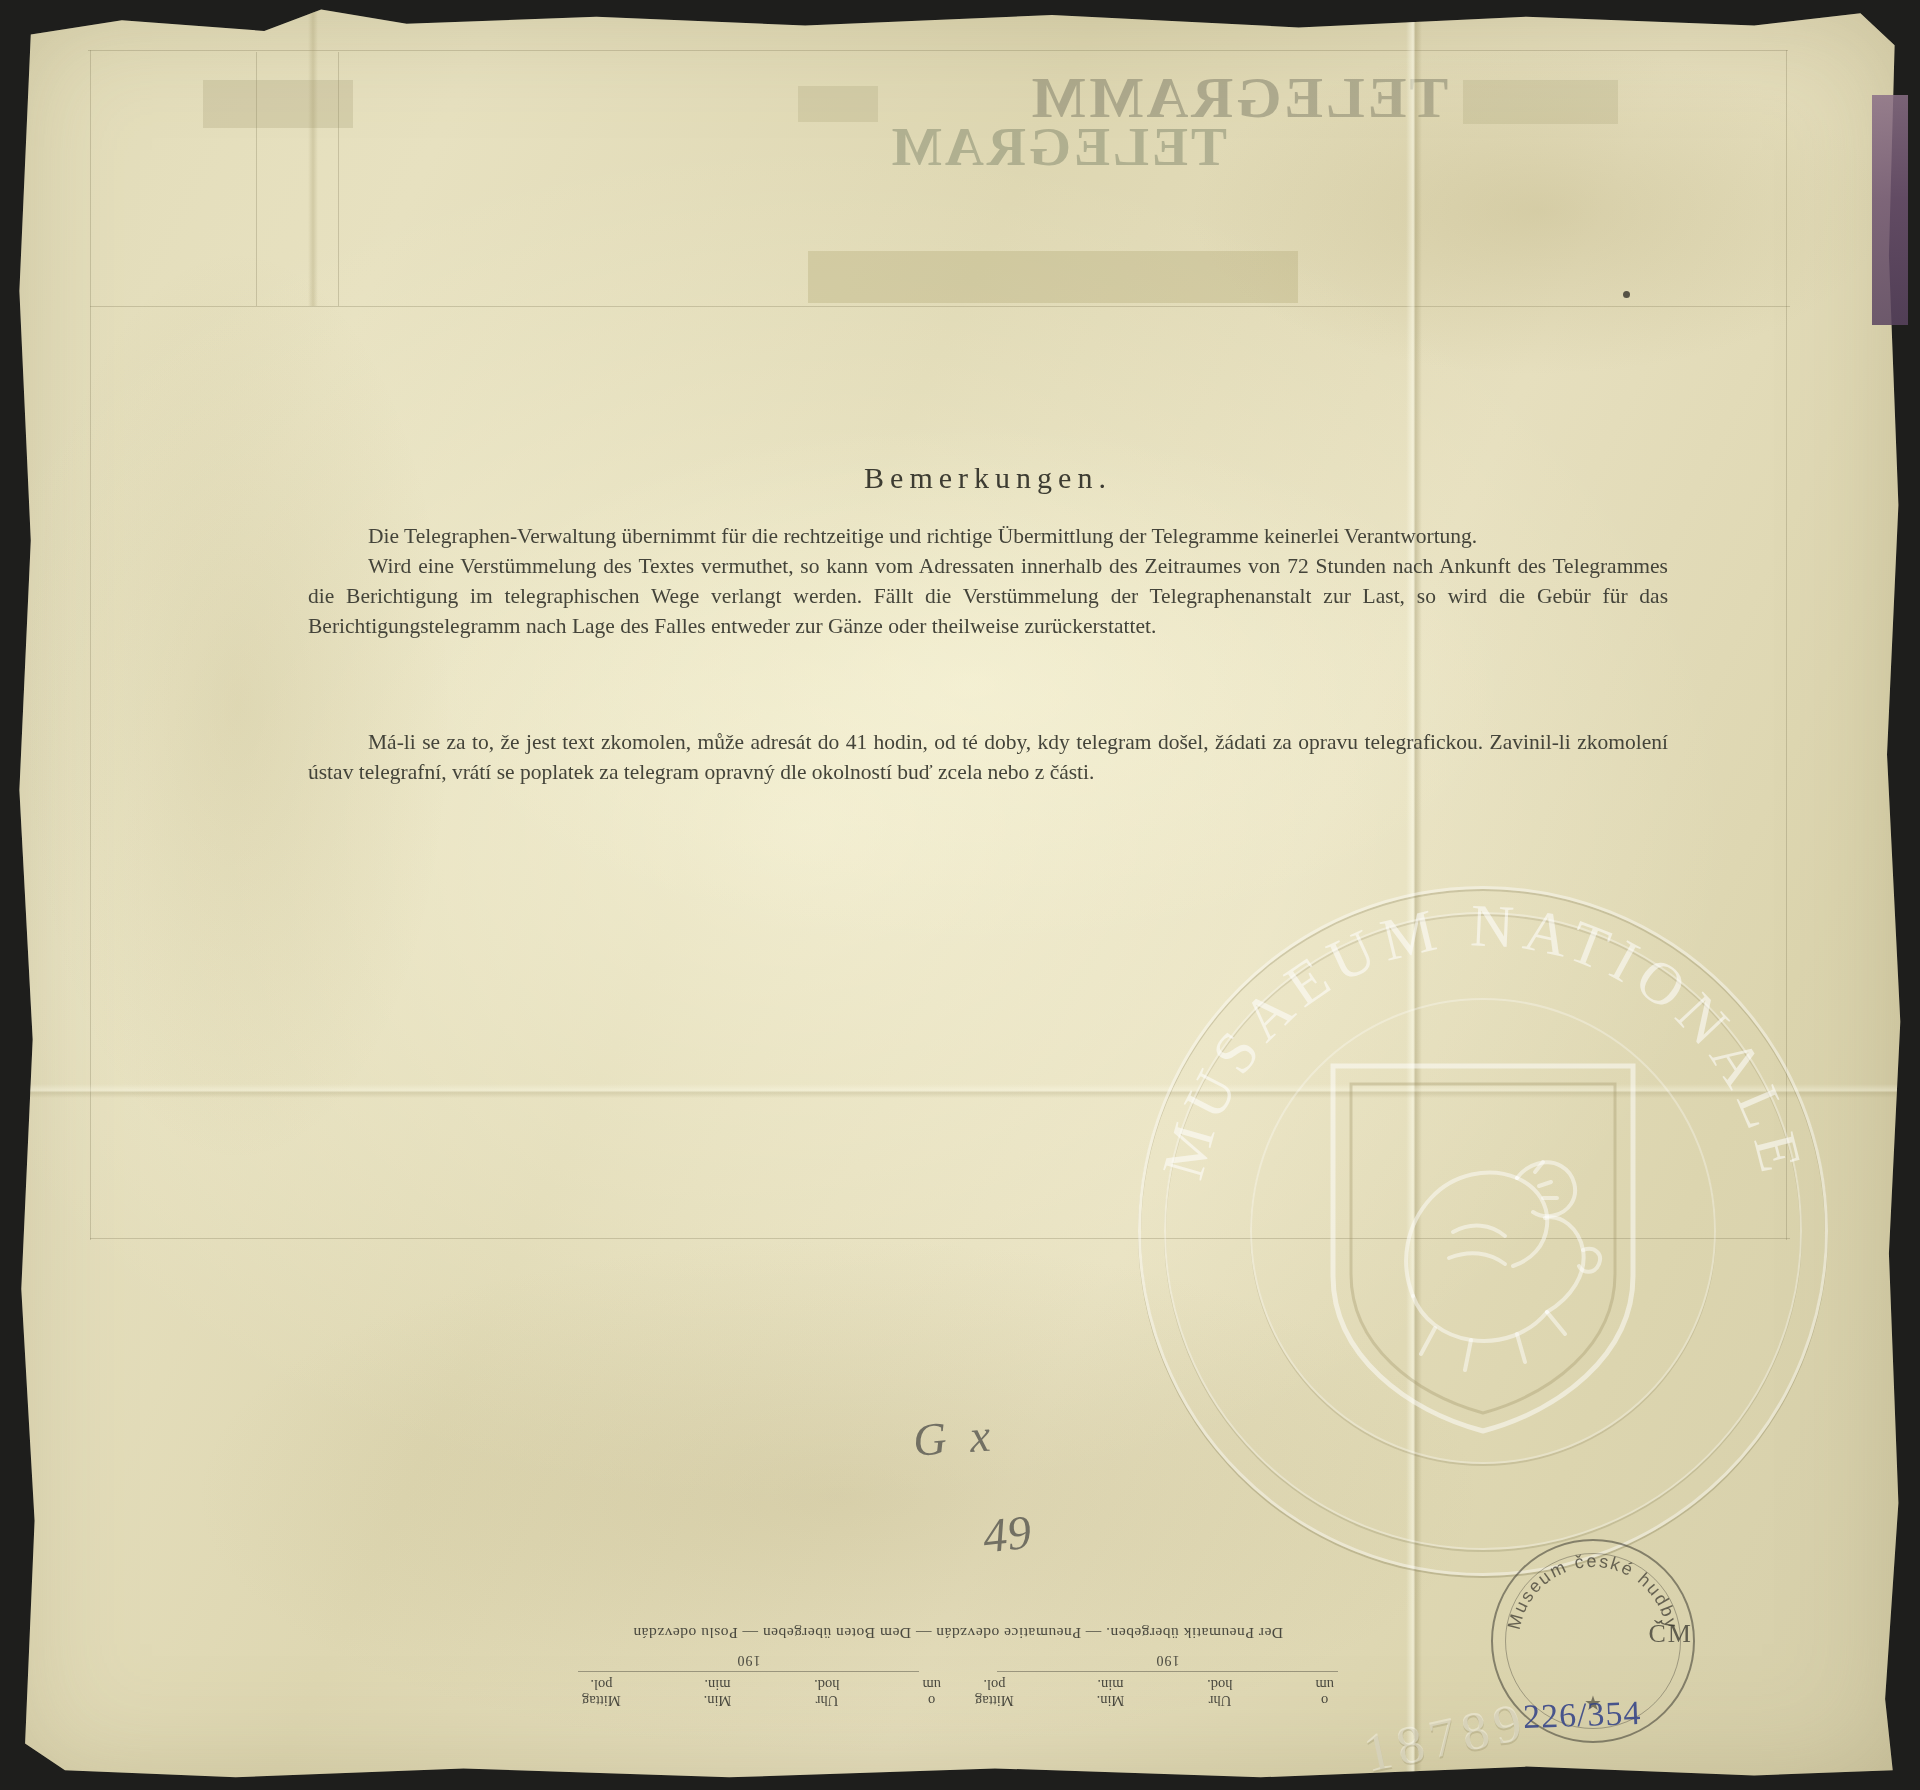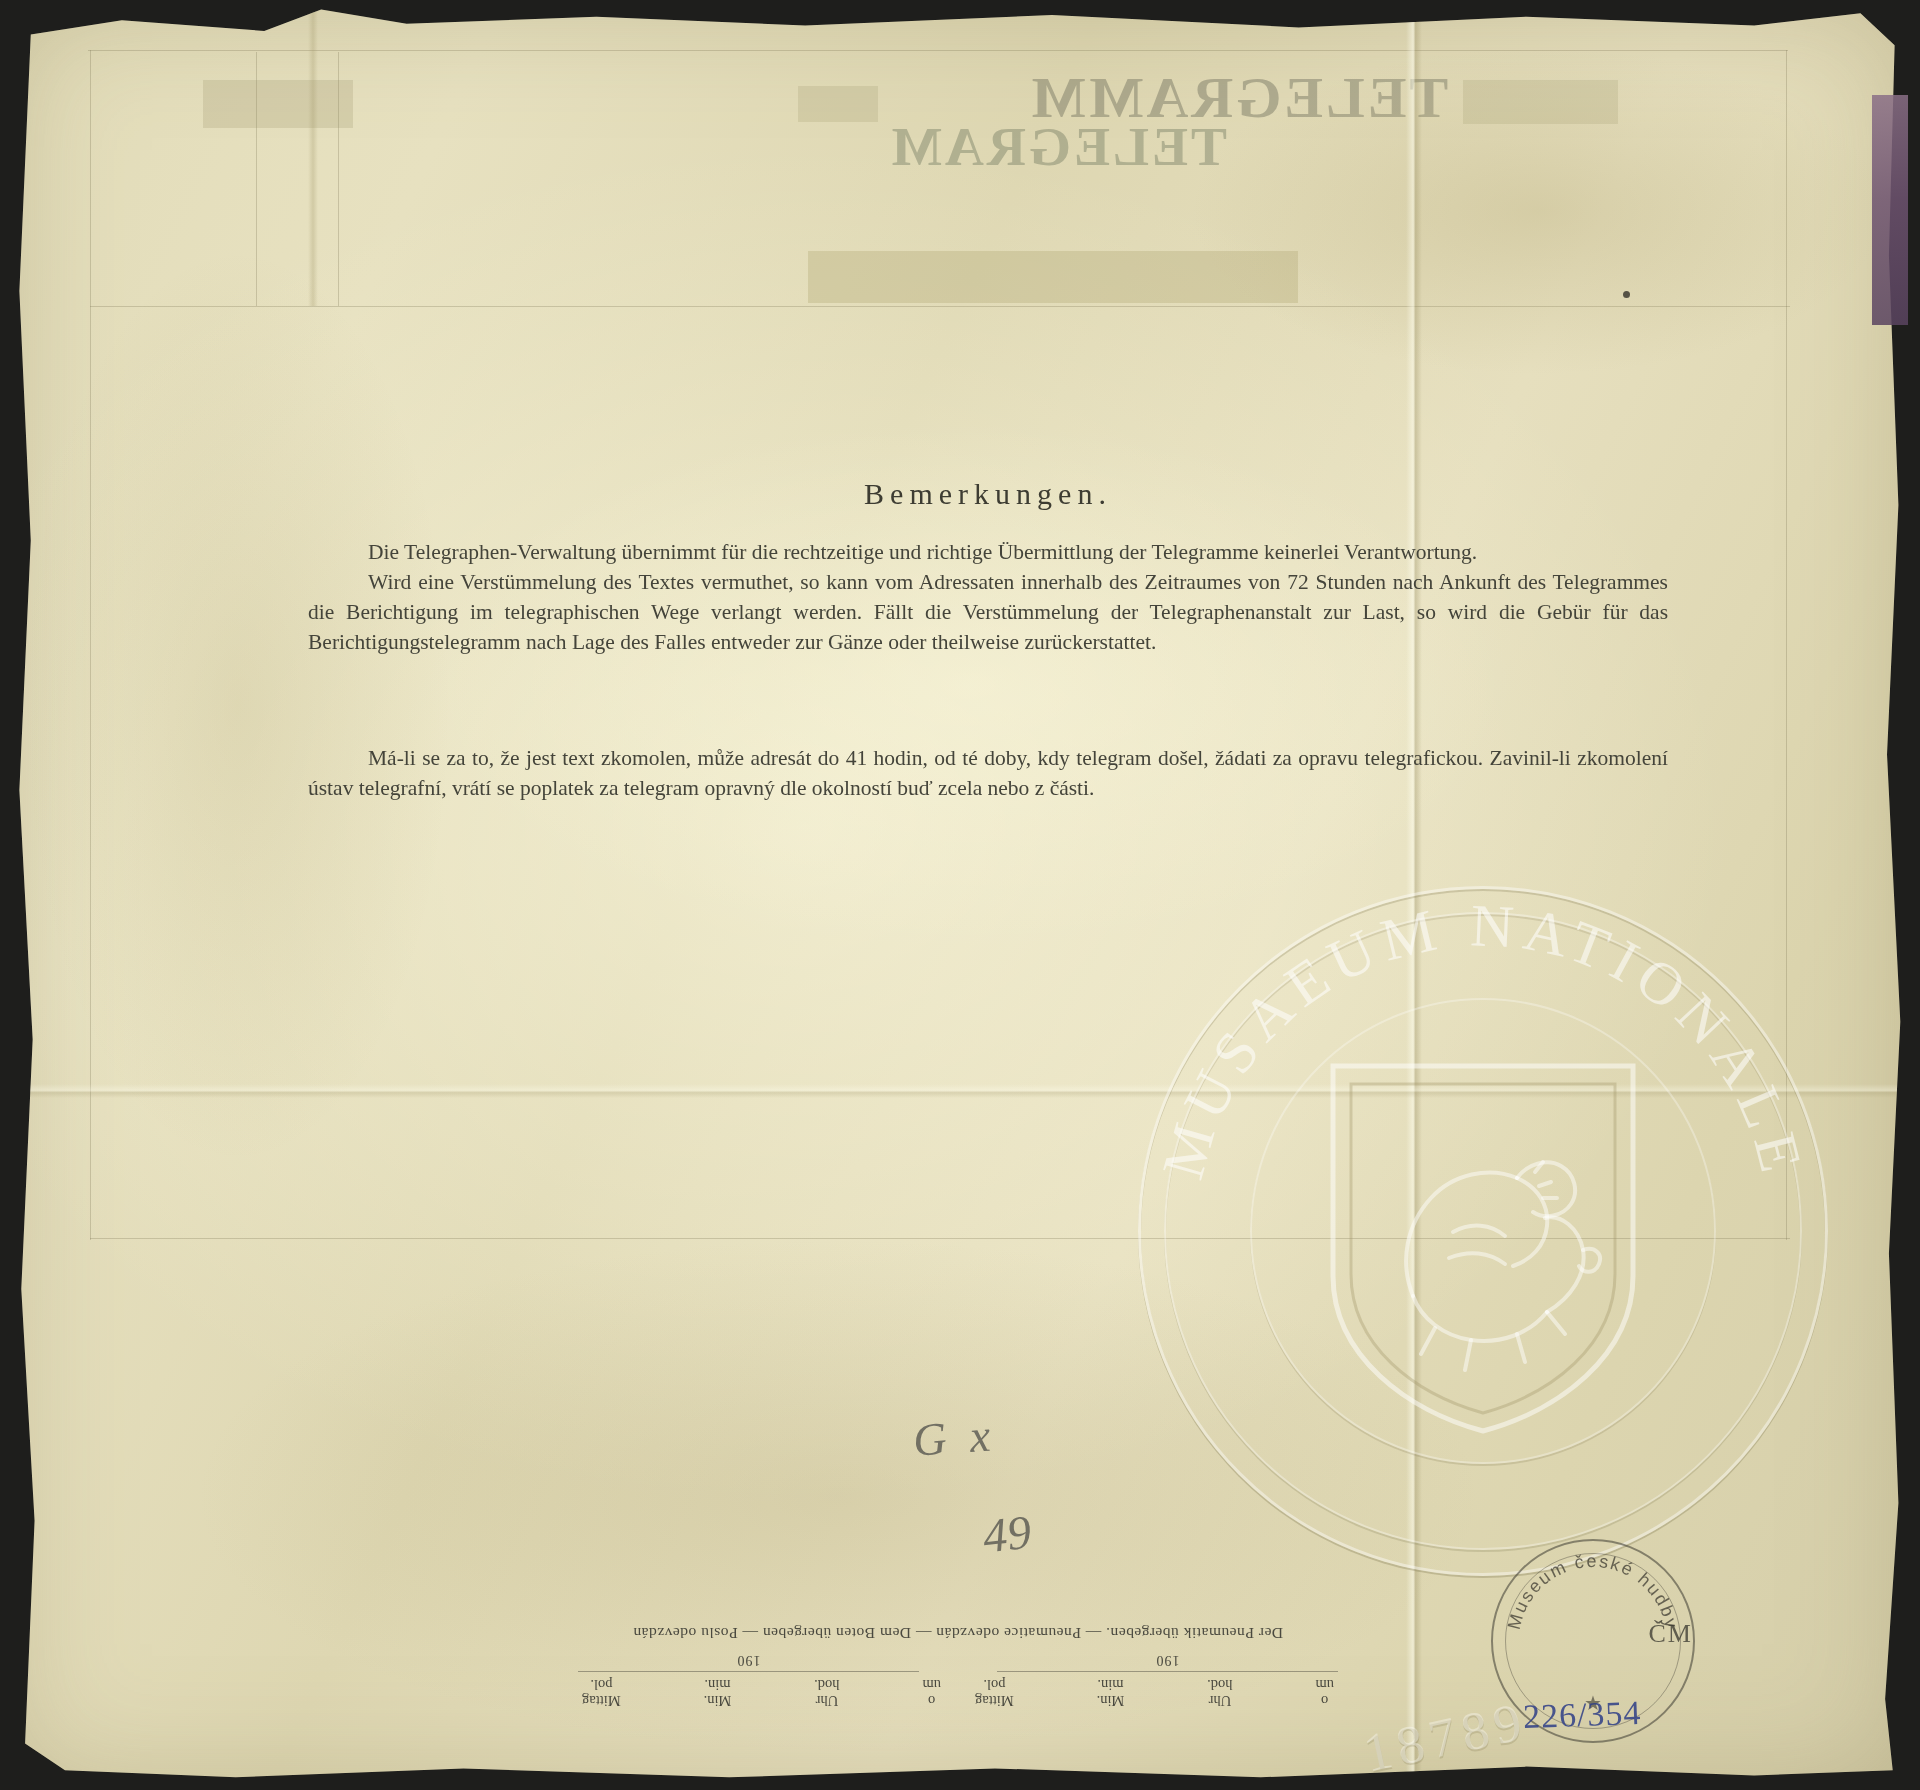--- a/index.html
+++ b/index.html
@@ -84,21 +84,21 @@
     left: 300px;
     top: 455px;
     width: 1360px;
     color: #3b3b33;
   }
   .note-head {
     text-align: center;
     font-size: 30px;
     letter-spacing: 6px;
     color: #3d3c32;
-    margin: 16px 0 26px 0;
+    margin: 0 0 26px 0;
     font-weight: normal;
   }
   .note-p {
     font-size: 21.5px;
     line-height: 30px;
     text-align: justify;
     text-indent: 60px;
     margin: 0;
     color: #44443a;
   }

